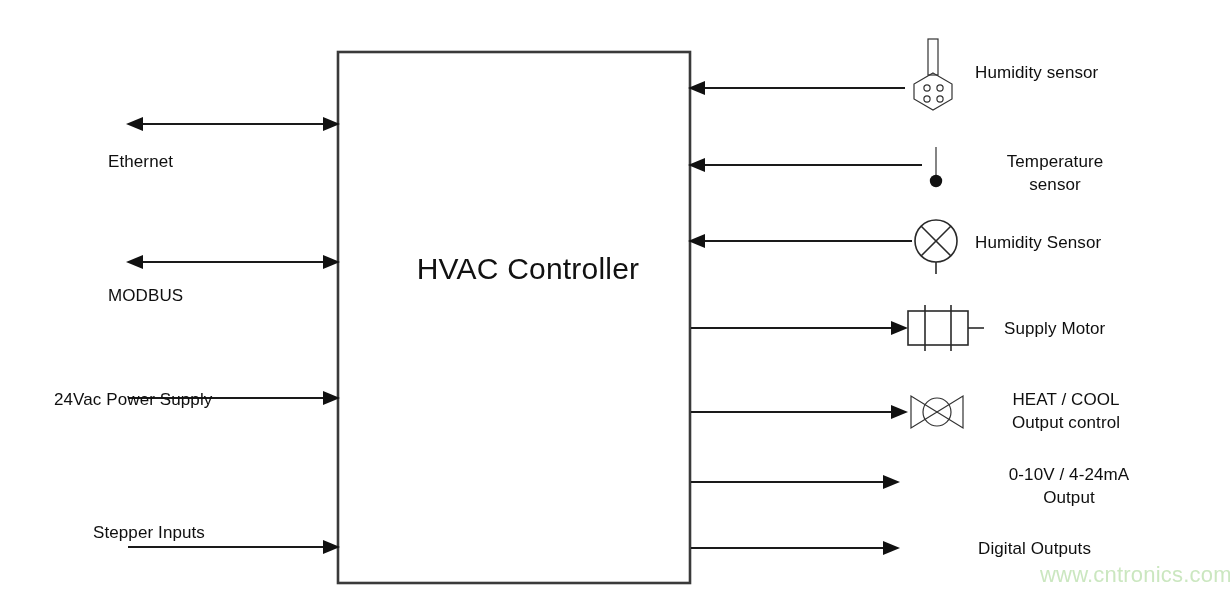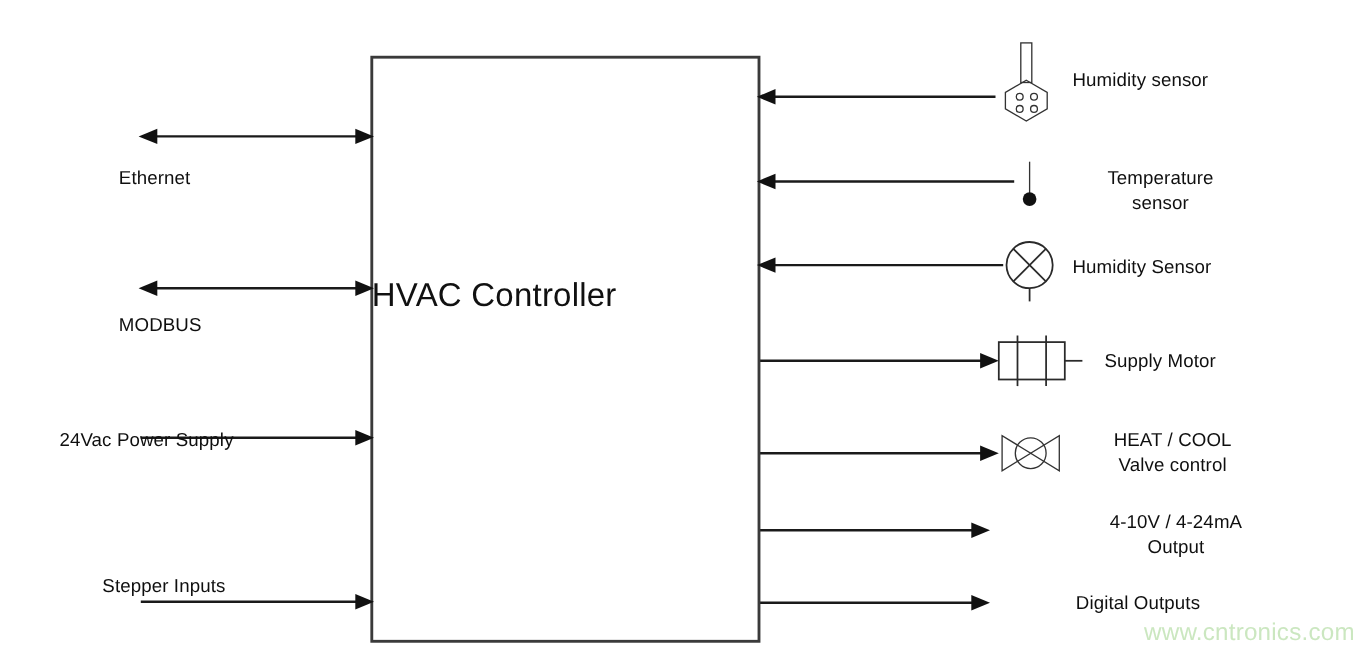--- a/index.html
+++ b/index.html
@@ -68,21 +68,21 @@
     text-align: center;
   }
   .lbl-left {
     text-align: left;
   }
   #title-hvac {
     position: absolute;
     left: 338px;
     top: 252px;
     width: 380px;
-    text-align: left;
+    text-align: center;
     font-size: 30px;
     color: #111111;
     font-family: "Liberation Sans", sans-serif;
     letter-spacing: 0.2px;
   }
   #watermark {
     position: absolute;
     left: 1040px;
     top: 562px;
     font-size: 22px;
@@ -206,22 +206,22 @@
   <div class="lbl lbl-left" style="left:975px; top:61px;">Humidity sensor</div>
 
   <div class="lbl lbl-center" style="left:975px; top:150px; width:160px;">Temperature
 sensor</div>
 
   <div class="lbl lbl-left" style="left:975px; top:231px;">Humidity Sensor</div>
 
   <div class="lbl lbl-left" style="left:1004px; top:317px;">Supply Motor</div>
 
   <div class="lbl lbl-center" style="left:986px; top:388px; width:160px;">HEAT / COOL
-Valve control</div>
-
-  <div class="lbl lbl-center" style="left:984px; top:463px; width:170px;">4-10V / 4-24mA
+Output control</div>
+
+  <div class="lbl lbl-center" style="left:984px; top:463px; width:170px;">0-10V / 4-24mA
 Output</div>
 
   <div class="lbl lbl-left" style="left:978px; top:537px;">Digital Outputs</div>
 
   <div id="watermark">www.cntronics.com</div>
 
 </div>
 
 </body></html>

